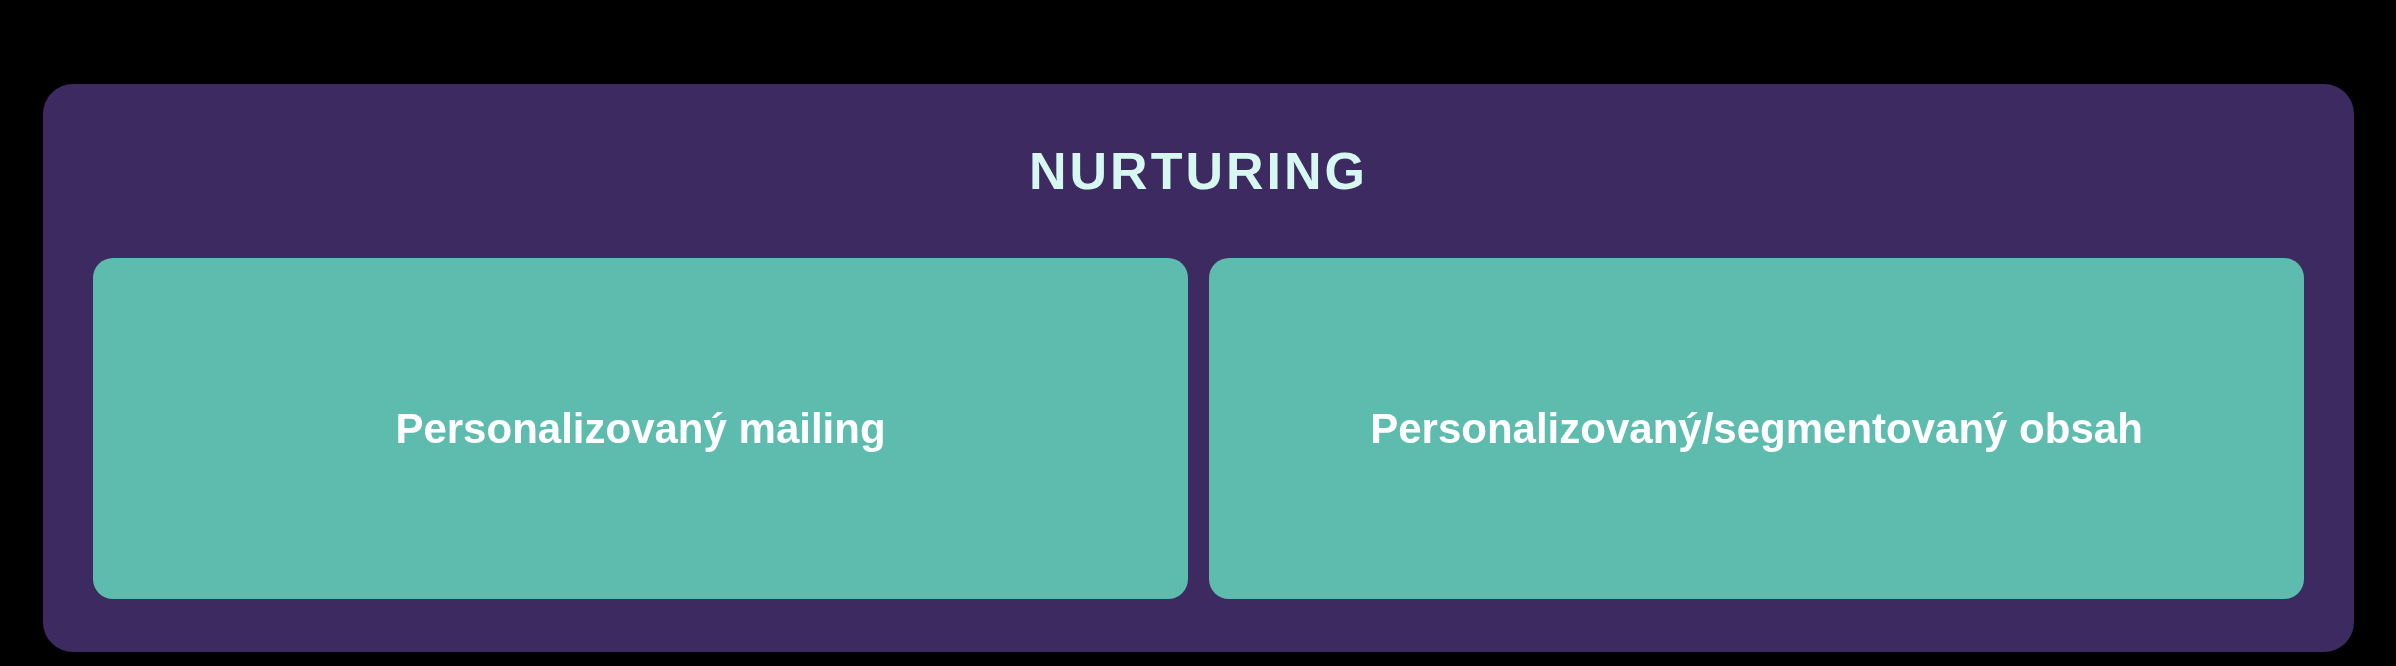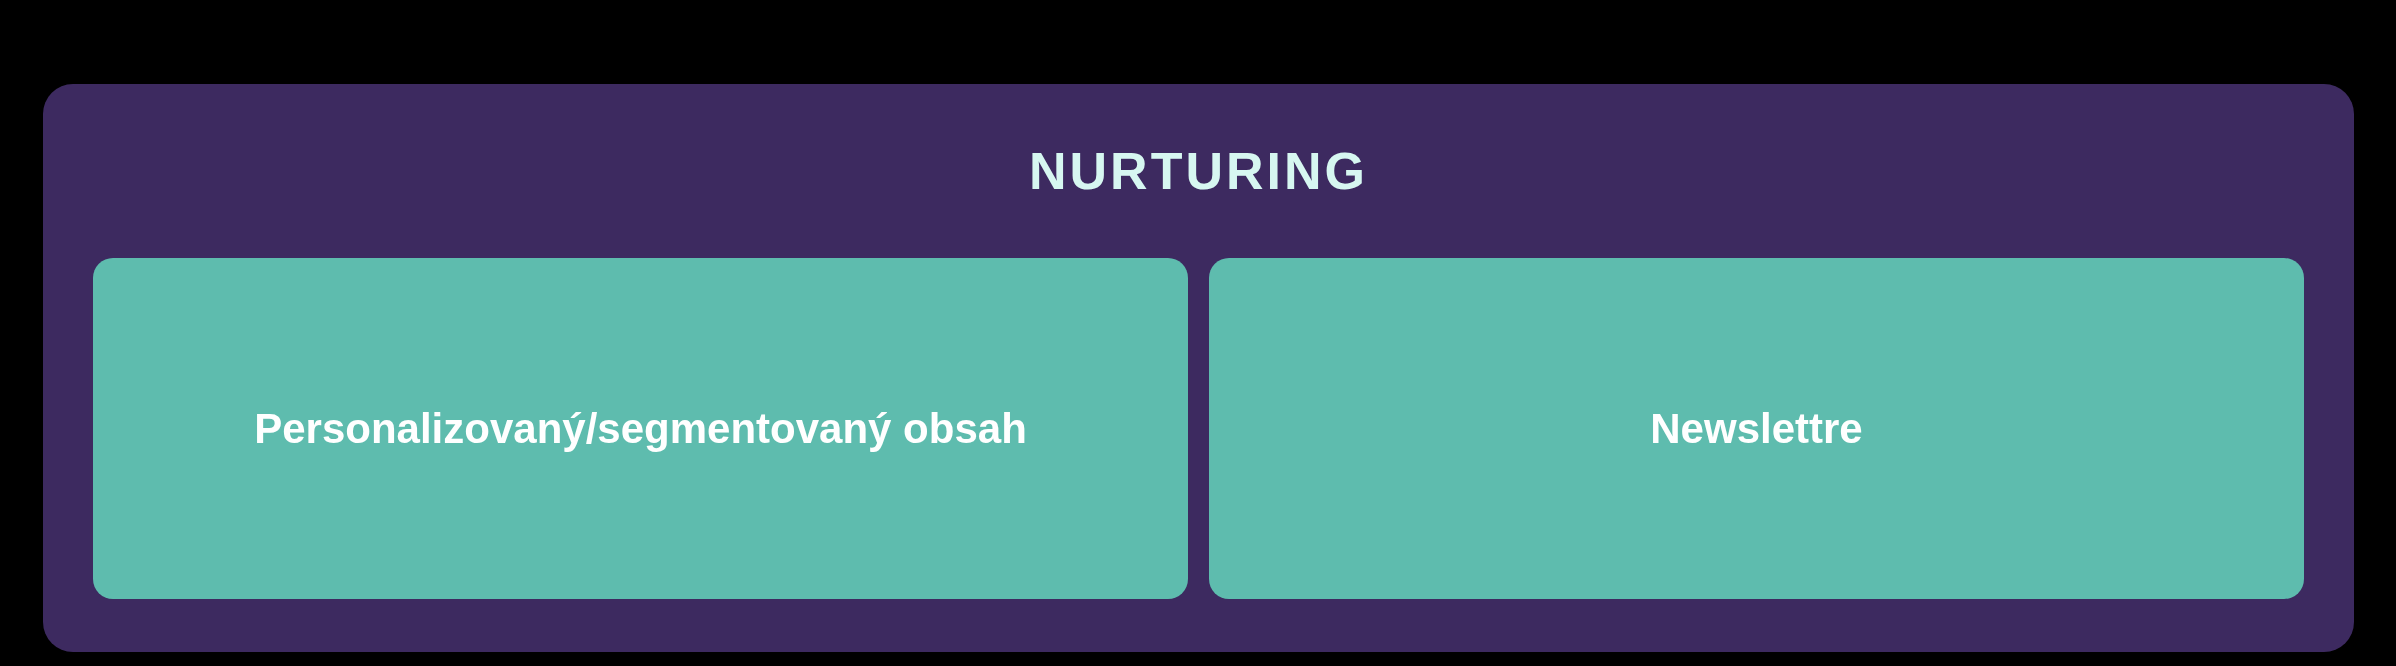--- a/index.html
+++ b/index.html
@@ -65,20 +65,20 @@
   }
 </style>
 </head>
 <body>
 
 <div class="canvas">
   <div class="panel">
     <div class="panel-title">NURTURING</div>
     <div class="cards-row">
       <div class="card">
-        <span>Personalizovaný/segmentovaný obsah</span>
+        <span>Personalizovaný mailing</span>
       </div>
       <div class="card">
-        <span>Newslettre</span>
+        <span>Personalizovaný/segmentovaný obsah</span>
       </div>
     </div>
   </div>
 </div>
 
 </body></html>

